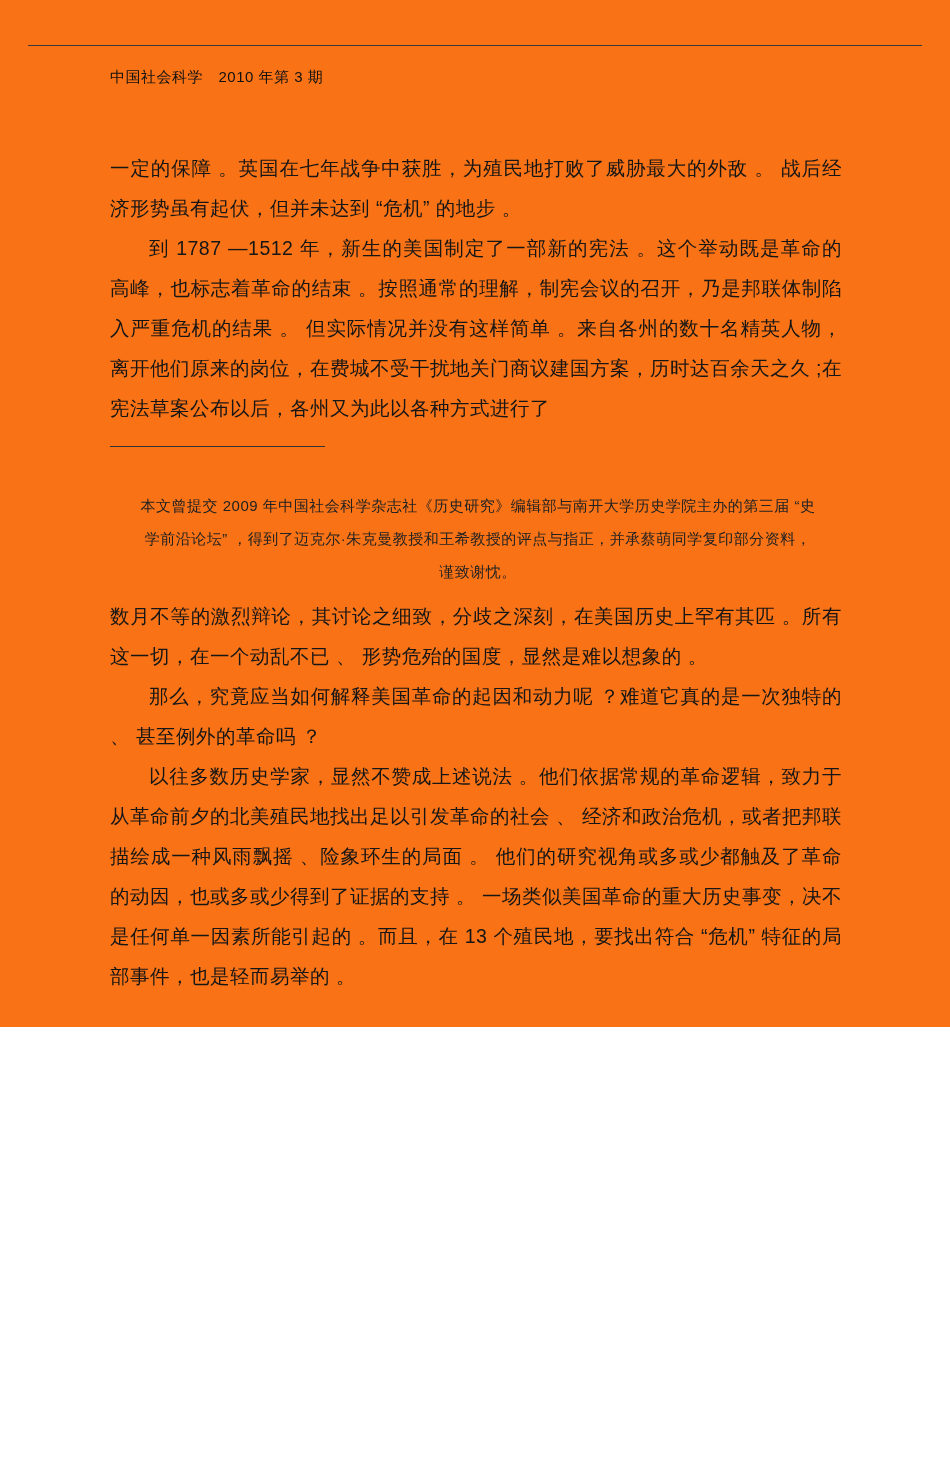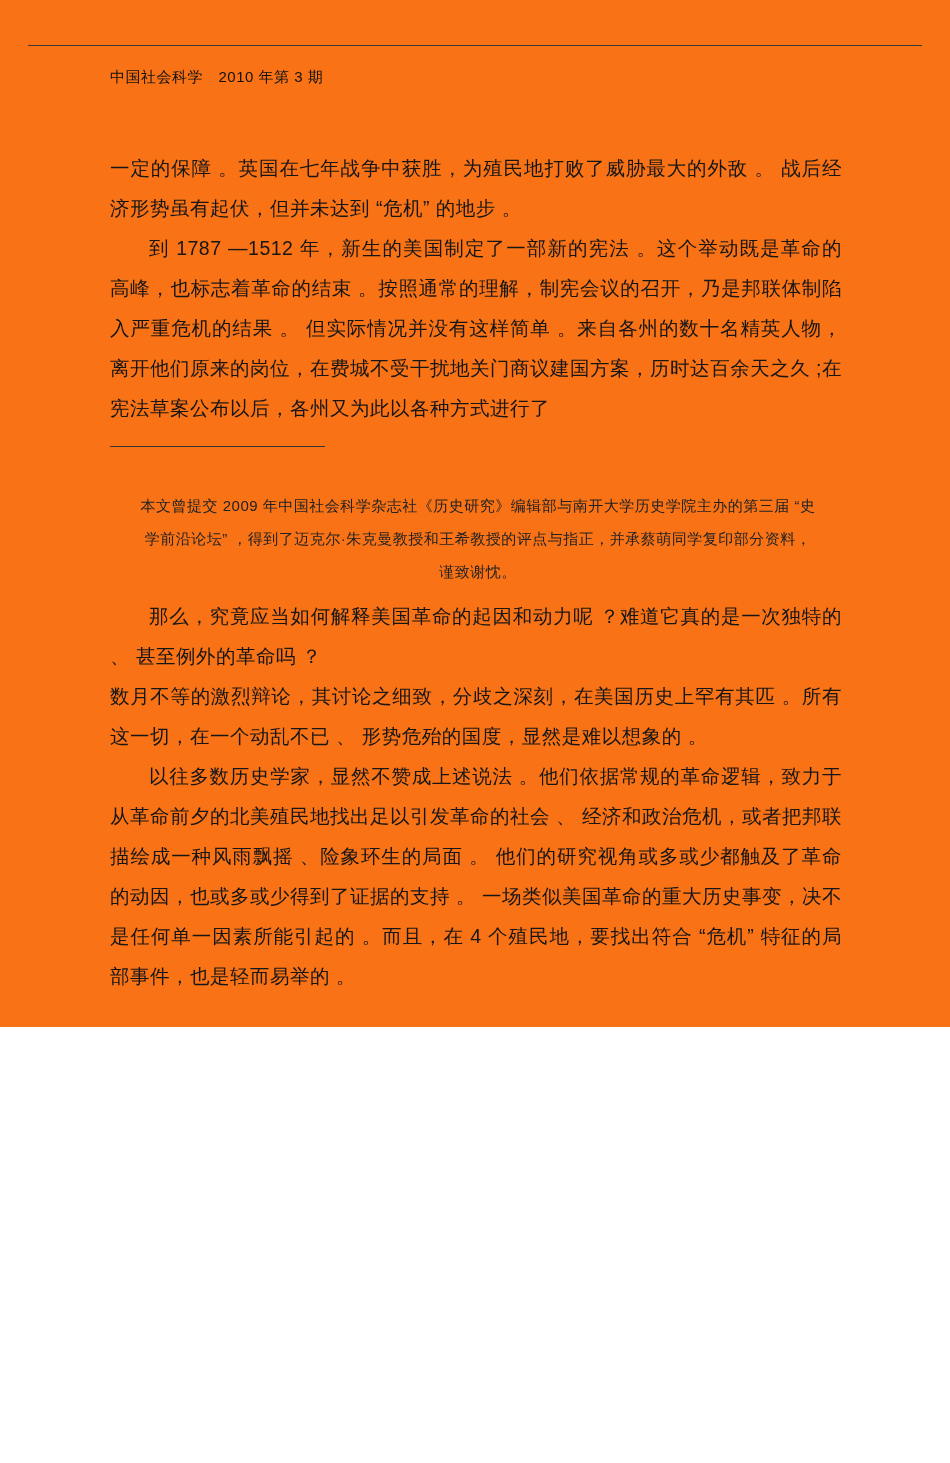--- a/index.html
+++ b/index.html
@@ -89,25 +89,25 @@
     <p class="body-para">一定的保障 。英国在七年战争中获胜，为殖民地打败了威胁最大的外敌 。 战后经济形势虽有起伏，但并未达到 “危机” 的地步 。</p>
 
 
     <p class="body-para indent">到 1787 —1512 年，新生的美国制定了一部新的宪法 。这个举动既是革命的高峰，也标志着革命的结束 。按照通常的理解，制宪会议的召开，乃是邦联体制陷入严重危机的结果 。 但实际情况并没有这样简单 。来自各州的数十名精英人物，离开他们原来的岗位，在费城不受干扰地关门商议建国方案，历时达百余天之久 ;在宪法草案公布以后，各州又为此以各种方式进行了</p>
 
     <div class="footnote-sep"></div>
 
     <div class="footnote">本文曾提交 2009 年中国社会科学杂志社《历史研究》编辑部与南开大学历史学院主办的第三届 “史学前沿论坛” ，得到了迈克尔·朱克曼教授和王希教授的评点与指正，并承蔡萌同学复印部分资料，谨致谢忱。</div>
 
     <div class="cont-block">
+      <p class="body-para">数月不等的激烈辩论，其讨论之细致，分歧之深刻，在美国历史上罕有其匹 。所有这一切，在一个动乱不已 、 形势危殆的国度，显然是难以想象的 。</p>
+
       <p class="body-para indent">那么，究竟应当如何解释美国革命的起因和动力呢 ？难道它真的是一次独特的 、 甚至例外的革命吗 ？</p>
 
-      <p class="body-para">数月不等的激烈辩论，其讨论之细致，分歧之深刻，在美国历史上罕有其匹 。所有这一切，在一个动乱不已 、 形势危殆的国度，显然是难以想象的 。</p>
-
-      <p class="body-para indent">以往多数历史学家，显然不赞成上述说法 。他们依据常规的革命逻辑，致力于从革命前夕的北美殖民地找出足以引发革命的社会 、 经济和政治危机，或者把邦联描绘成一种风雨飘摇 、险象环生的局面 。 他们的研究视角或多或少都触及了革命的动因，也或多或少得到了证据的支持 。 一场类似美国革命的重大历史事变，决不是任何单一因素所能引起的 。而且，在 4 个殖民地，要找出符合 “危机” 特征的局部事件，也是轻而易举的 。</p>
+      <p class="body-para indent">以往多数历史学家，显然不赞成上述说法 。他们依据常规的革命逻辑，致力于从革命前夕的北美殖民地找出足以引发革命的社会 、 经济和政治危机，或者把邦联描绘成一种风雨飘摇 、险象环生的局面 。 他们的研究视角或多或少都触及了革命的动因，也或多或少得到了证据的支持 。 一场类似美国革命的重大历史事变，决不是任何单一因素所能引起的 。而且，在 13 个殖民地，要找出符合 “危机” 特征的局部事件，也是轻而易举的 。</p>
 
     </div>
 
   </div>
 
   <div class="rule-bottom"></div>
 
 </div>
 
 </body></html>

